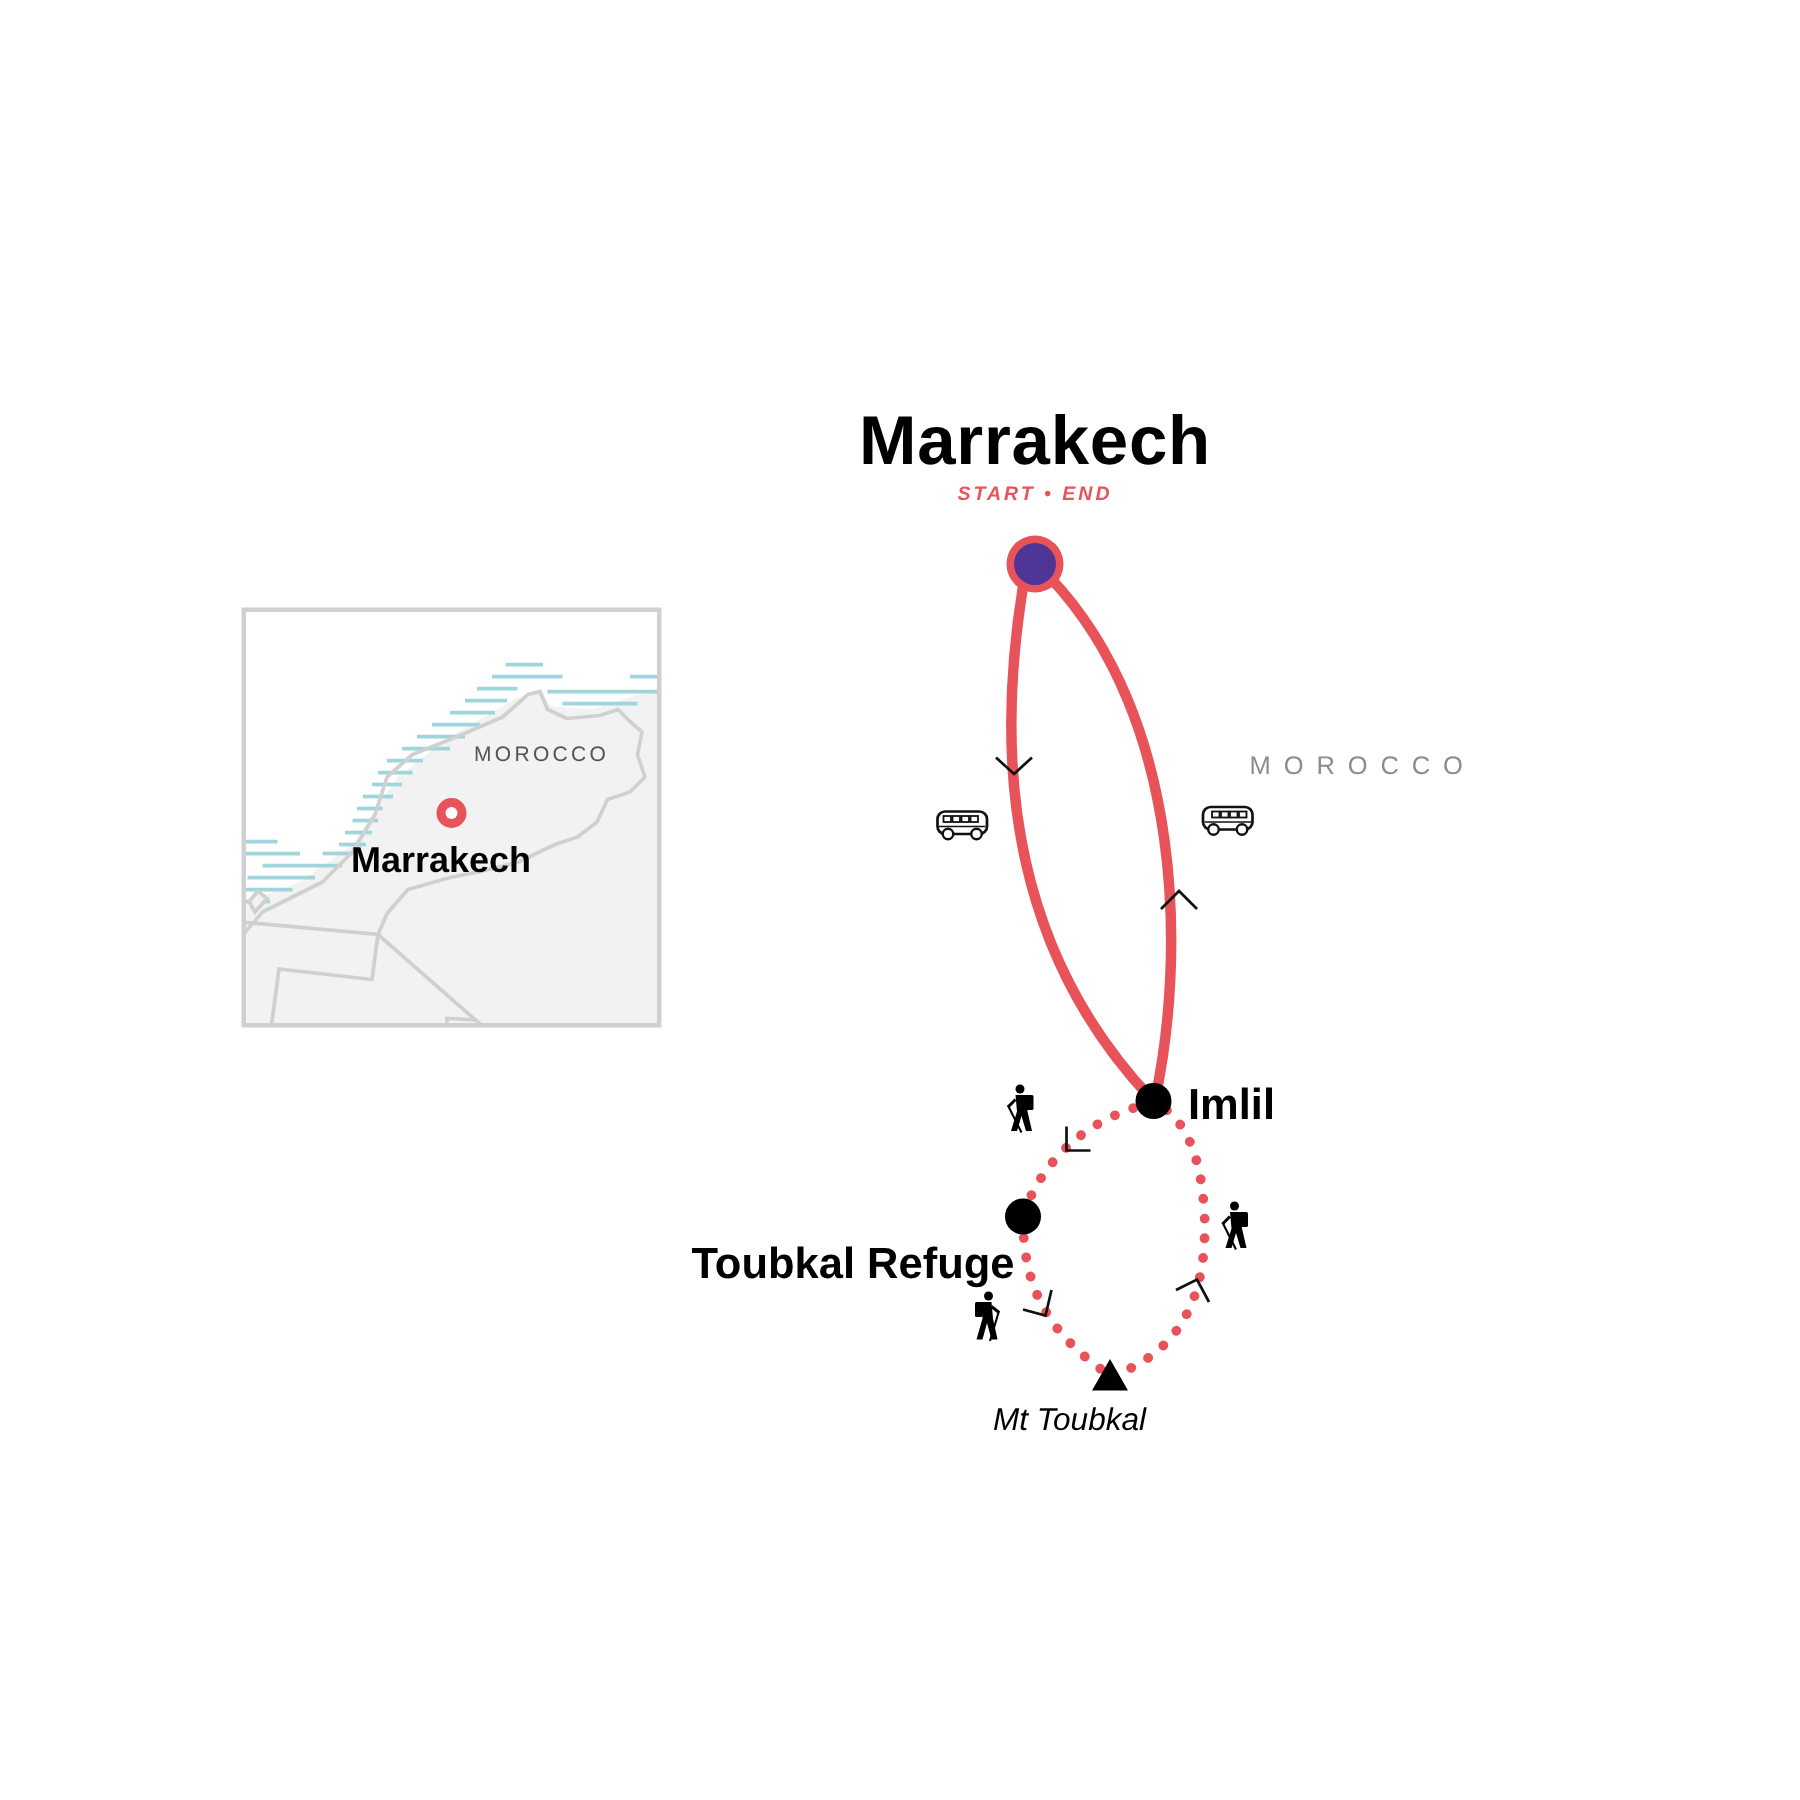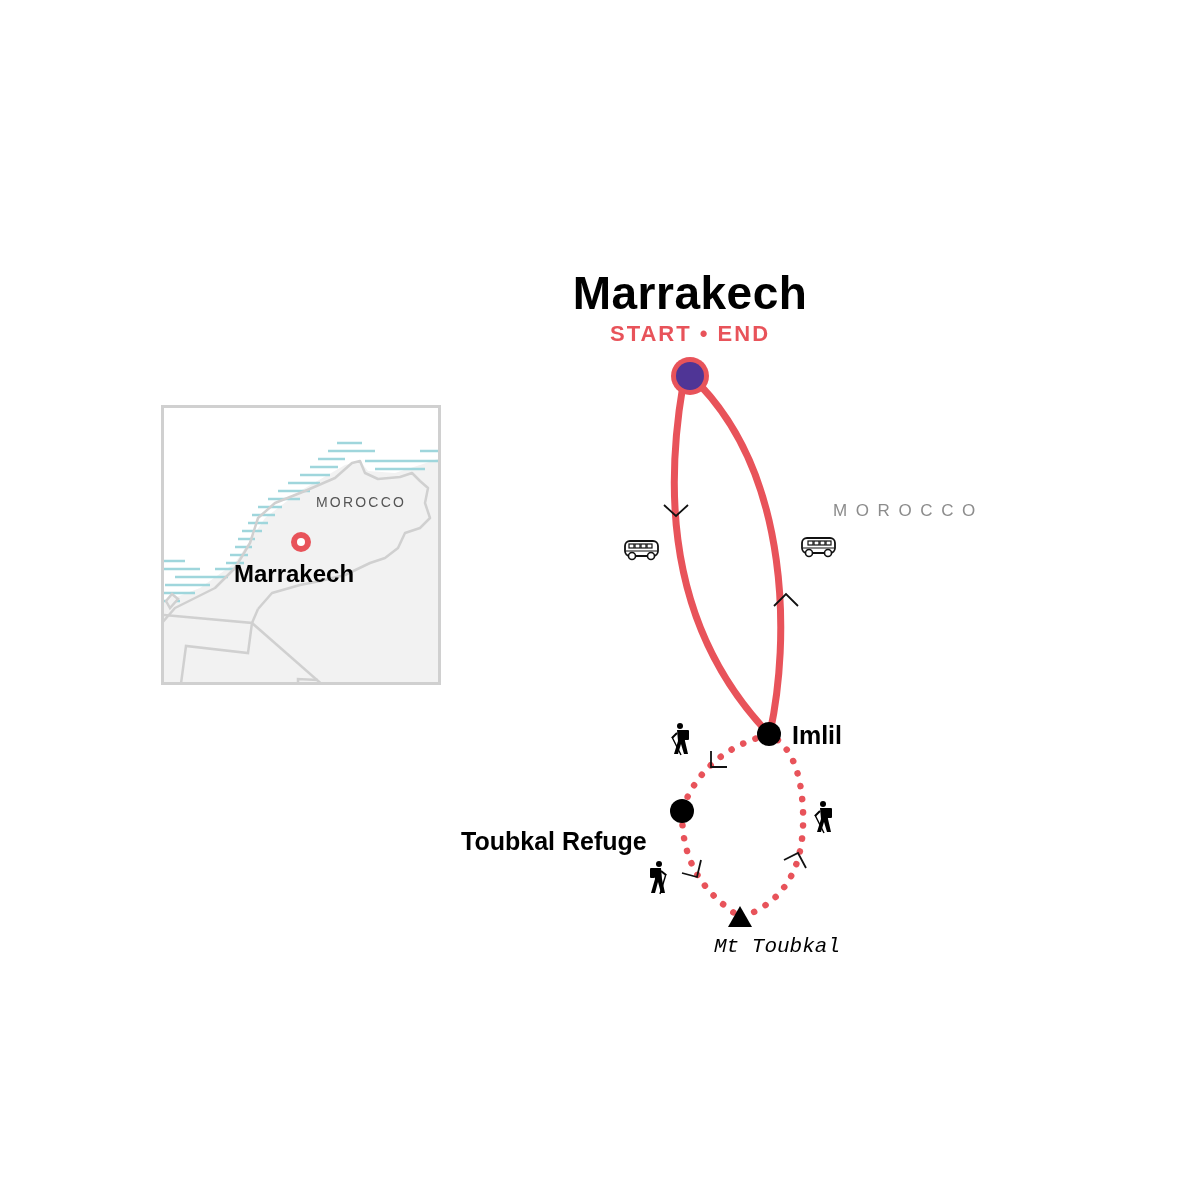--- a/index.html
+++ b/index.html
@@ -3,23 +3,23 @@
 <meta charset="utf-8">
 <style>
   html, body { margin: 0; padding: 0; background: #ffffff; }
   body { width: 1200px; height: 1200px; position: relative; overflow: hidden;
          font-family: "Liberation Sans", "DejaVu Sans", sans-serif; }
   .abs { position: absolute; }
   #route-svg { position: absolute; left: 0; top: 0; width: 1200px; height: 1200px; }
   .title-main { left: 470px; width: 440px; top: 266px; text-align: center;
                 font-size: 46px; font-weight: bold; color: #000; letter-spacing: 0.5px; }
   .title-sub { left: 470px; width: 440px; top: 321px; text-align: center;
-               font-size: 22px; font-weight: bold; color: #e8535a; letter-spacing: 2px; }
+               font-size: 13px; font-weight: bold; color: #e8535a; letter-spacing: 2px; font-style: italic; }
   .country-label { left: 833px; top: 501px; font-size: 17px; color: #8c8c8c; letter-spacing: 8.6px; }
-  .place-label { font-size: 25px; font-weight: bold; color: #000; white-space: nowrap; }
+  .place-label { font-size: 29px; font-weight: bold; color: #000; white-space: nowrap; }
   .peak-label { font-size: 21px; font-style: italic; color: #000; white-space: nowrap; }
   .inset { left: 161px; top: 405px; width: 280px; height: 280px; overflow: hidden;
            box-sizing: border-box; border: 3px solid #d0d0d0; background: #fff; }
   .inset svg { position: absolute; left: -3px; top: -3px; }
   .inset-country { left: 152px; top: 86px; font-size: 14px; color: #555; letter-spacing: 2.2px; }
   .inset-city { left: 70px; top: 152px; font-size: 24px; font-weight: bold; color: #000; }
 </style>
 </head>
 <body>
 
@@ -93,21 +93,21 @@
     <line x1="11" y1="10" x2="16" y2="14" stroke="#000" stroke-width="2"></line>
     <line x1="16" y1="13" x2="10" y2="33" stroke="#000" stroke-width="1.4"></line>
   </g>
 </svg>
 
 <div class="abs title-main">Marrakech</div>
 <div class="abs title-sub">START • END</div>
 <div class="abs country-label">MOROCCO</div>
 <div class="abs place-label" style="left:792px; top:721px;">Imlil</div>
 <div class="abs place-label" style="left:461px; top:796px;margin-top:31px;">Toubkal Refuge</div>
-<div class="abs peak-label" style="left:714px; top:935px;font-family:Liberation Mono, monospace;">Mt Toubkal</div>
+<div class="abs peak-label" style="left:662px; top:935px;">Mt Toubkal</div>
 
 <div class="abs inset">
   <svg width="286" height="286" viewBox="161 402 286 286" xmlns="http://www.w3.org/2000/svg">
 
     <path d="M 161 600 L 200 585 L 235 560 L 265 515 L 300 488 L 345 462 L 360 458 L 368 468 L 395 470 L 420 462 L 441 455 L 441 690 L 161 690 Z" fill="#f2f2f2"></path>
 
     <g stroke="#9fd6dc" stroke-width="2.5">
       <line x1="337" y1="440" x2="362" y2="440"></line>
       <line x1="328" y1="448" x2="375" y2="448"></line>
       <line x1="420" y1="448" x2="441" y2="448"></line>

